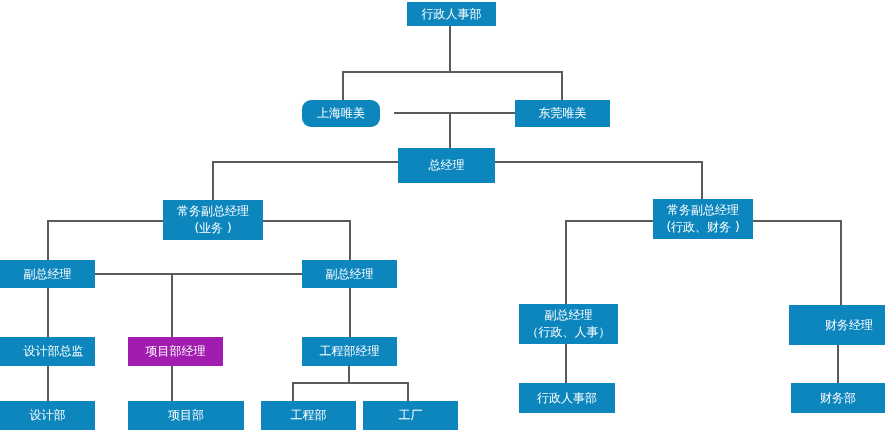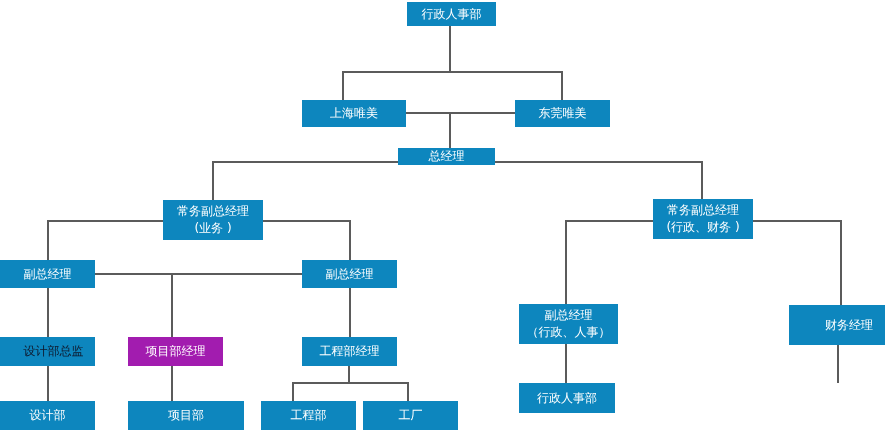--- a/index.html
+++ b/index.html
@@ -64,44 +64,44 @@
     <div class="connector" style="left: 407px; top: 382px; width: 2px; height: 19px; background: rgb(91, 91, 91);"></div>
     <div class="connector" style="left: 565px; top: 220px; width: 88px; height: 2px; background: rgb(91, 91, 91);"></div>
     <div class="connector" style="left: 565px; top: 220px; width: 2px; height: 84px; background: rgb(91, 91, 91);"></div>
     <div class="connector" style="left: 753px; top: 220px; width: 89px; height: 2px; background: rgb(91, 91, 91);"></div>
     <div class="connector" style="left: 840px; top: 220px; width: 2px; height: 85px; background: rgb(91, 91, 91);"></div>
     <div class="connector" style="left: 565px; top: 344px; width: 2px; height: 39px; background: rgb(91, 91, 91);"></div>
     <div class="connector" style="left: 837px; top: 345px; width: 2px; height: 38px; background: rgb(91, 91, 91);"></div>
     <div class="node" style="left: 407px; top: 2px; width: 89px; height: 24px; background: rgb(13, 134, 190); color: rgb(255, 255, 255);">
       <span>行政人事部</span>
     </div>
-    <div class="node" style="left: 302px; top: 100px; width: 104px; height: 27px; background: rgb(13, 134, 190); color: rgb(255, 255, 255);">
+    <div class="node" style="left: 302px; top: 100px; width: 78px; height: 27px; background: rgb(13, 134, 190); color: rgb(255, 255, 255); border-radius: 9px;">
       <span>上海唯美</span>
     </div>
     <div class="node" style="left: 515px; top: 100px; width: 95px; height: 27px; background: rgb(13, 134, 190); color: rgb(255, 255, 255);">
       <span>东莞唯美</span>
     </div>
-    <div class="node" style="left: 398px; top: 148px; width: 97px; height: 17px; background: rgb(13, 134, 190); color: rgb(255, 255, 255);">
+    <div class="node" style="left: 398px; top: 148px; width: 97px; height: 35px; background: rgb(13, 134, 190); color: rgb(255, 255, 255);">
       <span>总经理</span>
     </div>
     <div class="node" style="left: 163px; top: 200px; width: 100px; height: 40px; background: rgb(13, 134, 190); color: rgb(255, 255, 255);">
       <span>常务副总经理</span>
       <span>(业务 )</span>
     </div>
     <div class="node" style="left: 653px; top: 199px; width: 100px; height: 40px; background: rgb(13, 134, 190); color: rgb(255, 255, 255);">
       <span>常务副总经理</span>
       <span>(行政、财务 )</span>
     </div>
     <div class="node" style="left: 0px; top: 260px; width: 95px; height: 28px; background: rgb(13, 134, 190); color: rgb(255, 255, 255);">
       <span>副总经理</span>
     </div>
     <div class="node" style="left: 302px; top: 260px; width: 95px; height: 28px; background: rgb(13, 134, 190); color: rgb(255, 255, 255);">
       <span>副总经理</span>
     </div>
-    <div class="node" style="left: 0px; top: 337px; width: 95px; height: 29px; background: rgb(13, 134, 190); color: #0f172a; padding-left: 12px;">
+    <div class="node" style="left: 0px; top: 337px; width: 95px; height: 29px; background: rgb(13, 134, 190); color: #ffffff; padding-left: 12px;">
       <span>设计部总监</span>
     </div>
     <div class="node" style="left: 128px; top: 337px; width: 95px; height: 29px; background: #a21caf; color: rgb(255, 255, 255);">
       <span>项目部经理</span>
     </div>
     <div class="node" style="left: 302px; top: 337px; width: 95px; height: 29px; background: rgb(13, 134, 190); color: rgb(255, 255, 255);">
       <span>工程部经理</span>
     </div>
     <div class="node" style="left: 0px; top: 401px; width: 95px; height: 29px; background: rgb(13, 134, 190); color: rgb(255, 255, 255);">
       <span>设计部</span>
@@ -118,13 +118,16 @@
     <div class="node" style="left: 519px; top: 304px; width: 99px; height: 40px; background: rgb(13, 134, 190); color: rgb(255, 255, 255);">
       <span>副总经理</span>
       <span>（行政、人事）</span>
     </div>
     <div class="node" style="left: 519px; top: 383px; width: 96px; height: 30px; background: rgb(13, 134, 190); color: rgb(255, 255, 255);">
       <span>行政人事部</span>
     </div>
     <div class="node" style="left: 789px; top: 305px; width: 96px; height: 40px; background: rgb(13, 134, 190); color: rgb(255, 255, 255); padding-left: 24px;">
       <span>财务经理</span>
     </div>
+    <div class="node" style="left: 791px; top: 383px; width: 94px; height: 30px; background: rgb(13, 134, 190); color: rgb(255, 255, 255);">
+      <span>财务部</span>
+    </div>
   </div>
 
 </body></html>

